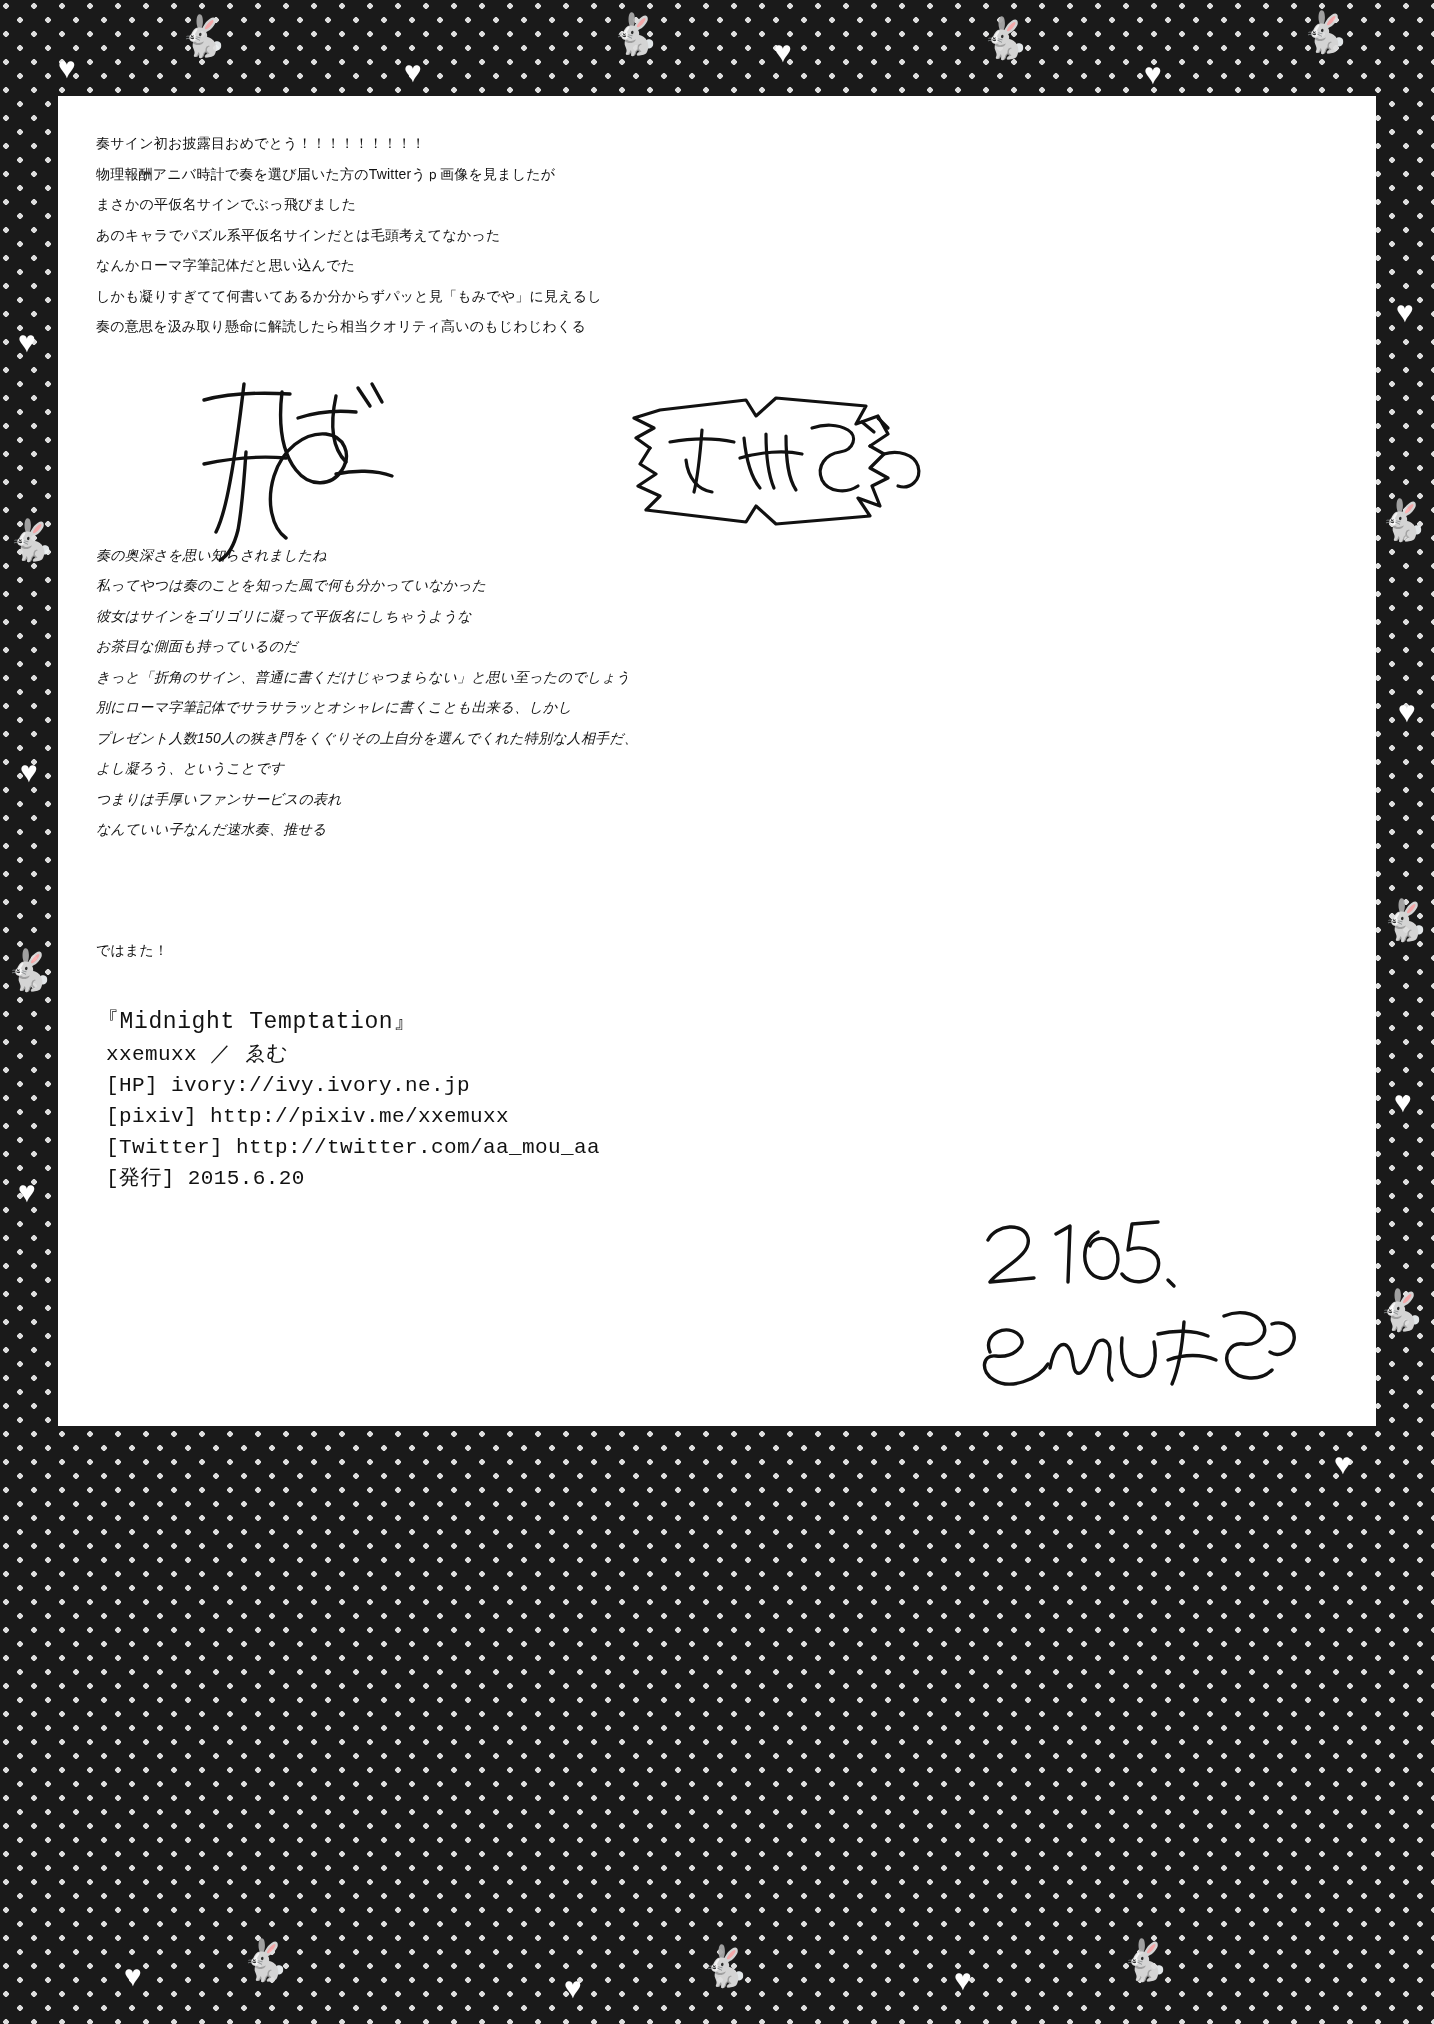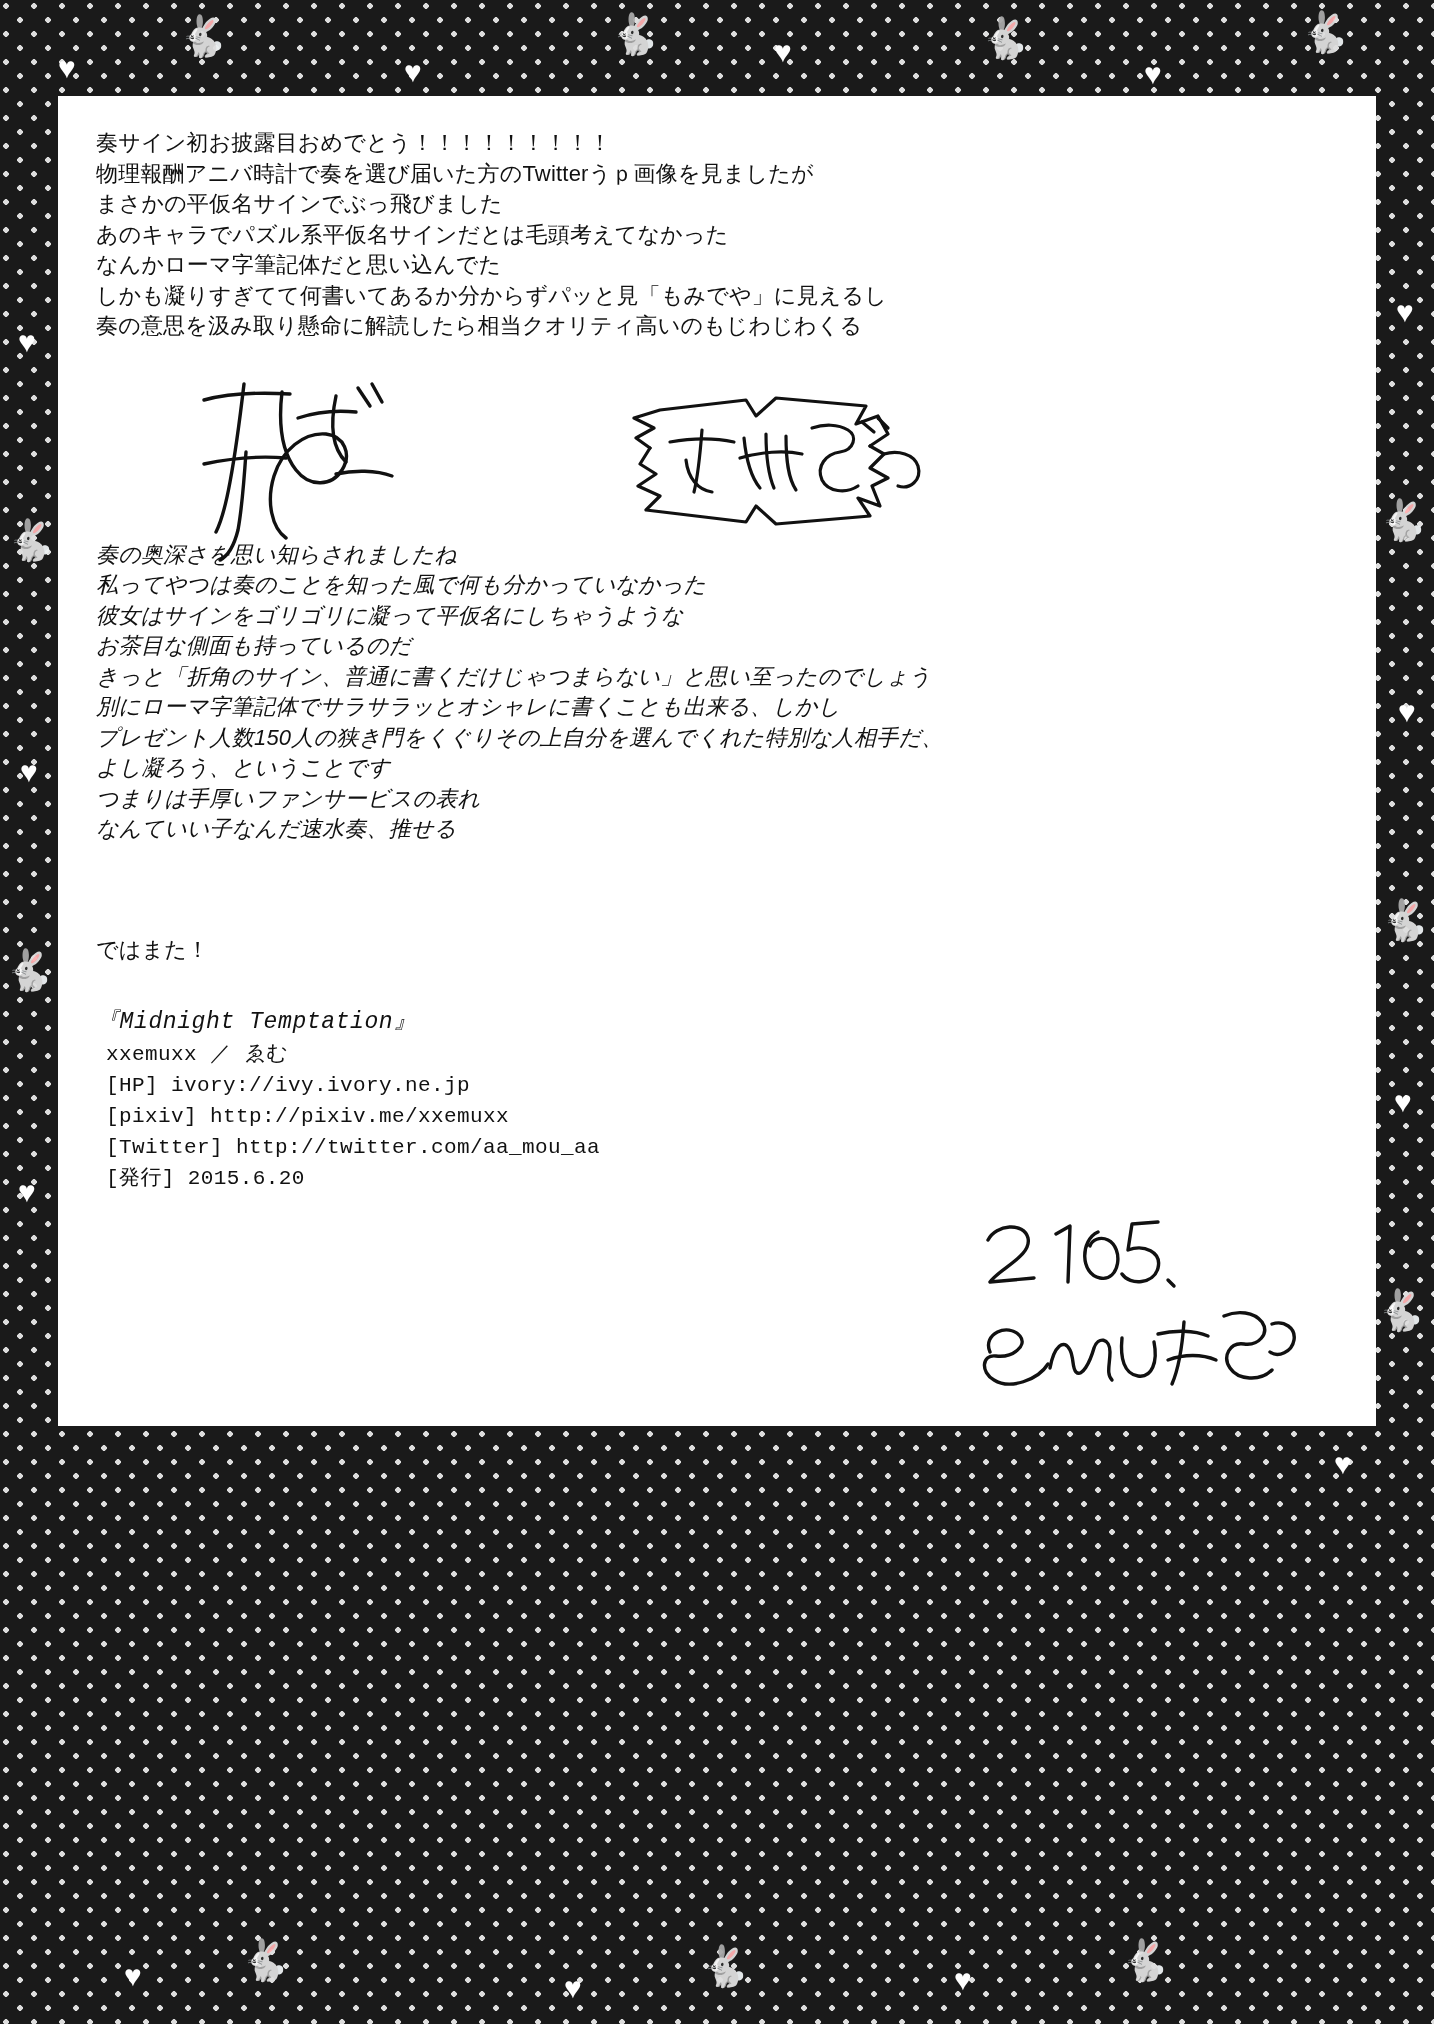--- a/index.html
+++ b/index.html
@@ -66,21 +66,21 @@
   .content {
     position: absolute;
     left: 38px;
     top: 30px;
     right: 26px;
     bottom: 10px;
   }
 
   .para {
     color: #111111;
-    font-size: 22px;
+    font-size: 14px;
     line-height: 30.5px;
     letter-spacing: 0.2px;
     white-space: pre-wrap;
   }
   .block-top { margin-top: 2px; }
   .block-mid { margin-top: 2px; font-style: italic; }
   .block-bot { margin-top: 0; }
 
   .spacer-sign {
     height: 196px;
@@ -103,21 +103,20 @@
   
   .colophon {
     margin-top: 10px;
     color: #111111;
   }
   .colophon .title {
     font-family: "Liberation Mono", monospace;
     font-size: 23px;
     letter-spacing: 0.6px;
     line-height: 34px;
-    font-style: italic;
   }
   .colophon .line {
     font-family: "Liberation Mono", monospace;
     font-size: 21px;
     letter-spacing: 0.4px;
     line-height: 31px;
     padding-left: 10px;
   }
 
   .final-sign {

